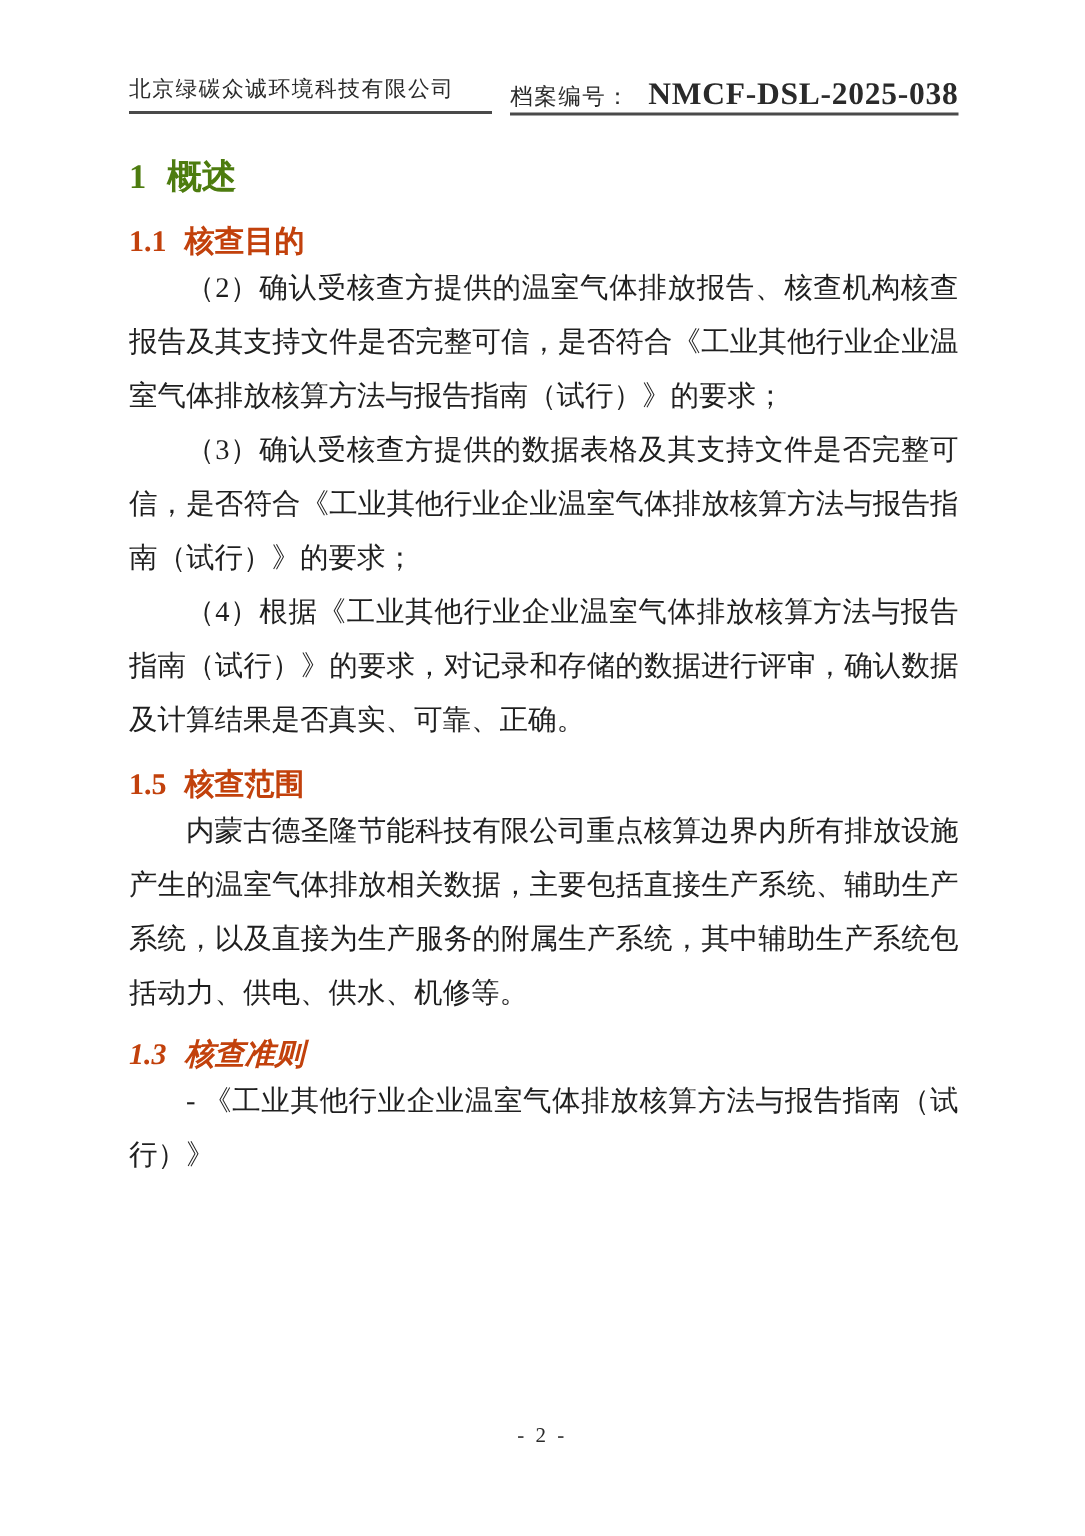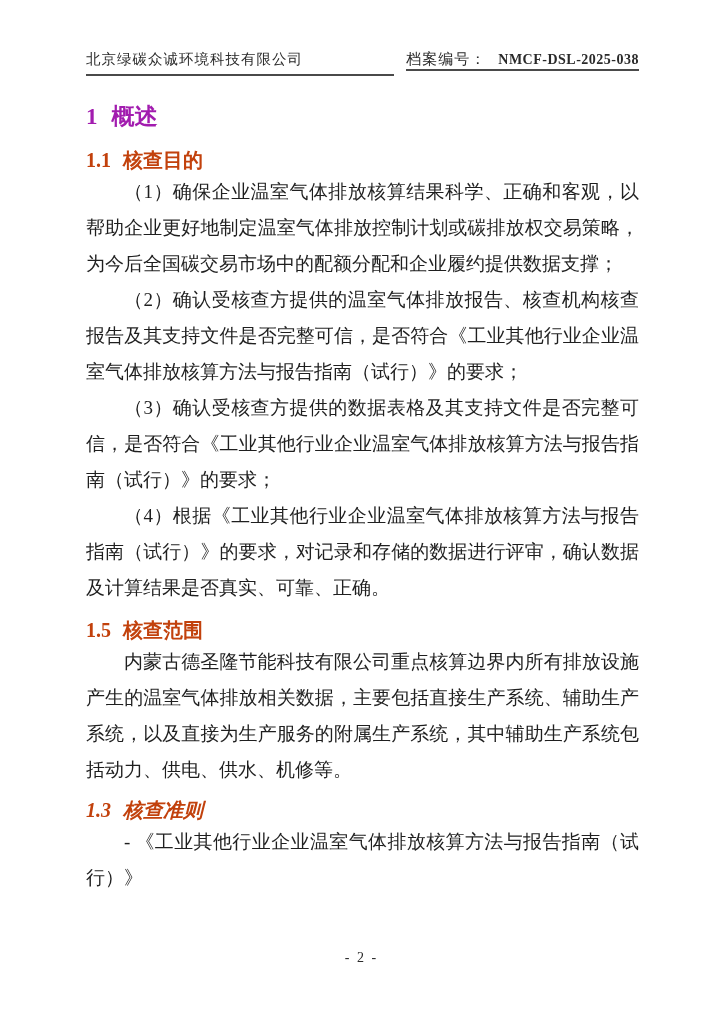--- a/index.html
+++ b/index.html
@@ -30,28 +30,28 @@
     margin-right: 12px;
   }
   .hdr-right {
     display: flex;
     align-items: baseline;
     gap: 12px;
     border-bottom: 2px solid #4a4a4a;
     color: #2a2a2a;
   }
   .hdr-right .label { font-size: 15px; letter-spacing: 1px; }
-  .hdr-right .value { font-size: 14px; font-weight: 600; letter-spacing: .5px; }
+  .hdr-right .value { font-size: 21px; font-weight: 600; letter-spacing: .5px; }
   
   .h1 {
     margin: 26px 0 0 0;
     font-size: 23px;
     font-weight: bold;
     line-height: 30px;
-    color: #a21caf;
+    color: #4d7c0f;
   }
   .h1 .num { margin-right: 14px; }
   .h2 {
     margin: 14px 0 0 0;
     font-size: 20px;
     font-weight: bold;
     line-height: 28px;
     color: #c2410c;
   }
   .h2.mt10 { margin-top: 10px; }
@@ -100,21 +100,20 @@
   </div>
 
   <div class="h1">
     <span class="num">1</span><span>概述</span>
   </div>
 
   <div class="h2">
     <span class="num">1.1</span><span>核查目的</span>
   </div>
 
-  <p class="para">（1）确保企业温室气体排放核算结果科学、正确和客观，以帮助企业更好地制定温室气体排放控制计划或碳排放权交易策略，为今后全国碳交易市场中的配额分配和企业履约提供数据支撑；</p>
   <p class="para">（2）确认受核查方提供的温室气体排放报告、核查机构核查报告及其支持文件是否完整可信，是否符合《工业其他行业企业温室气体排放核算方法与报告指南（试行）》的要求；</p>
   <p class="para">（3）确认受核查方提供的数据表格及其支持文件是否完整可信，是否符合《工业其他行业企业温室气体排放核算方法与报告指南（试行）》的要求；</p>
   <p class="para">（4）根据《工业其他行业企业温室气体排放核算方法与报告指南（试行）》的要求，对记录和存储的数据进行评审，确认数据及计算结果是否真实、可靠、正确。</p>
 
   <div class="h2 mt10">
     <span class="num">1.5</span><span>核查范围</span>
   </div>
 
   <p class="para">内蒙古德圣隆节能科技有限公司重点核算边界内所有排放设施产生的温室气体排放相关数据，主要包括直接生产系统、辅助生产系统，以及直接为生产服务的附属生产系统，其中辅助生产系统包括动力、供电、供水、机修等。</p>
 

